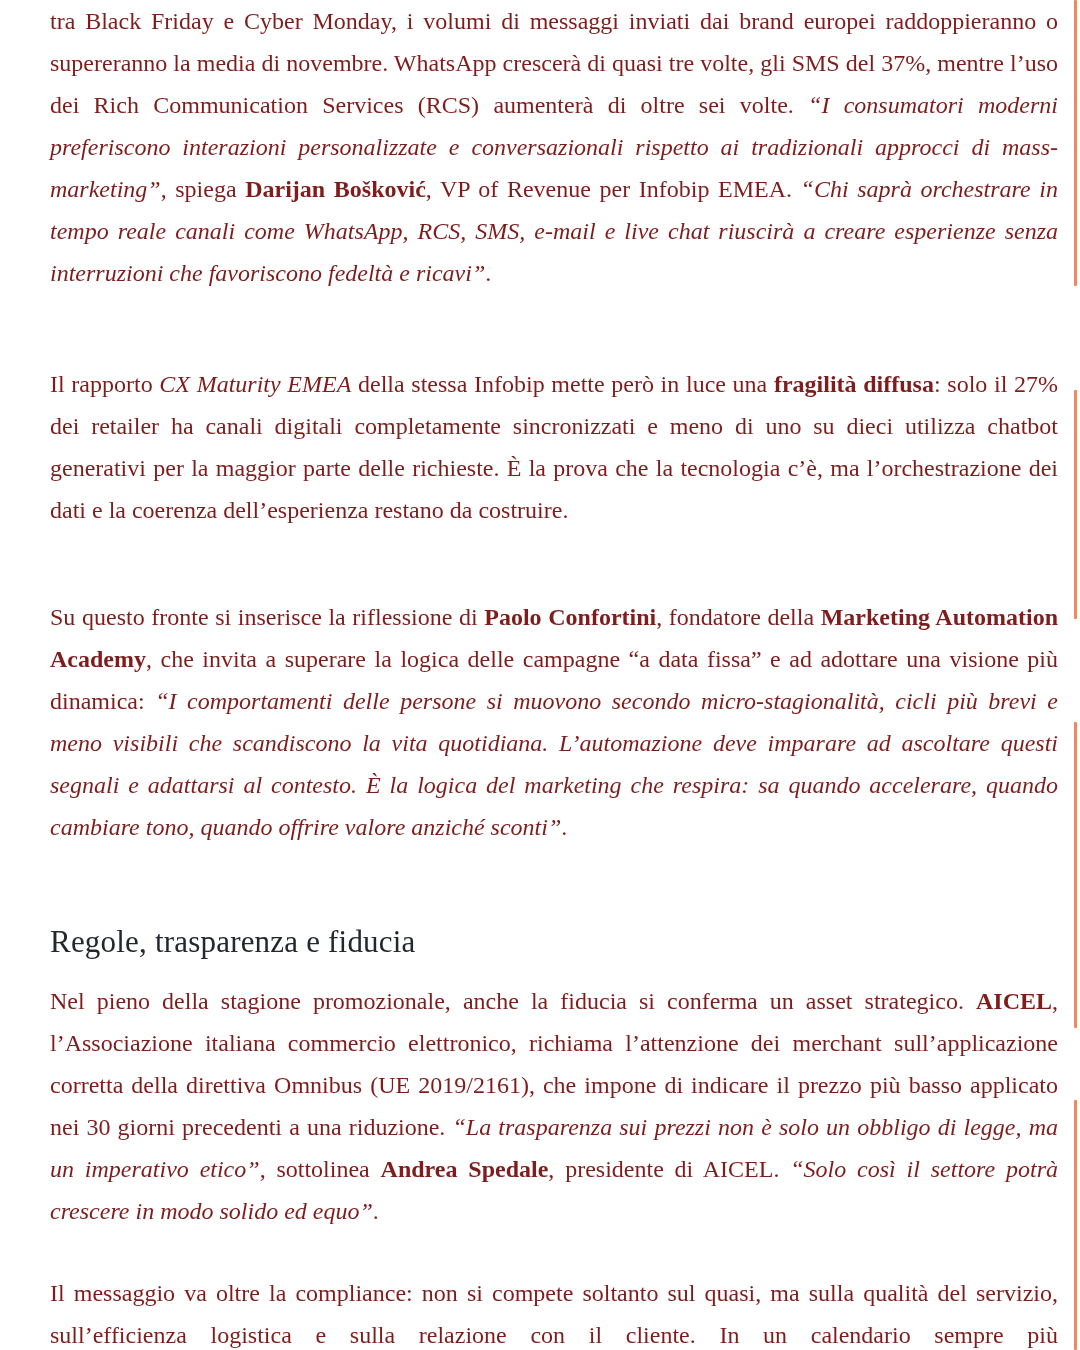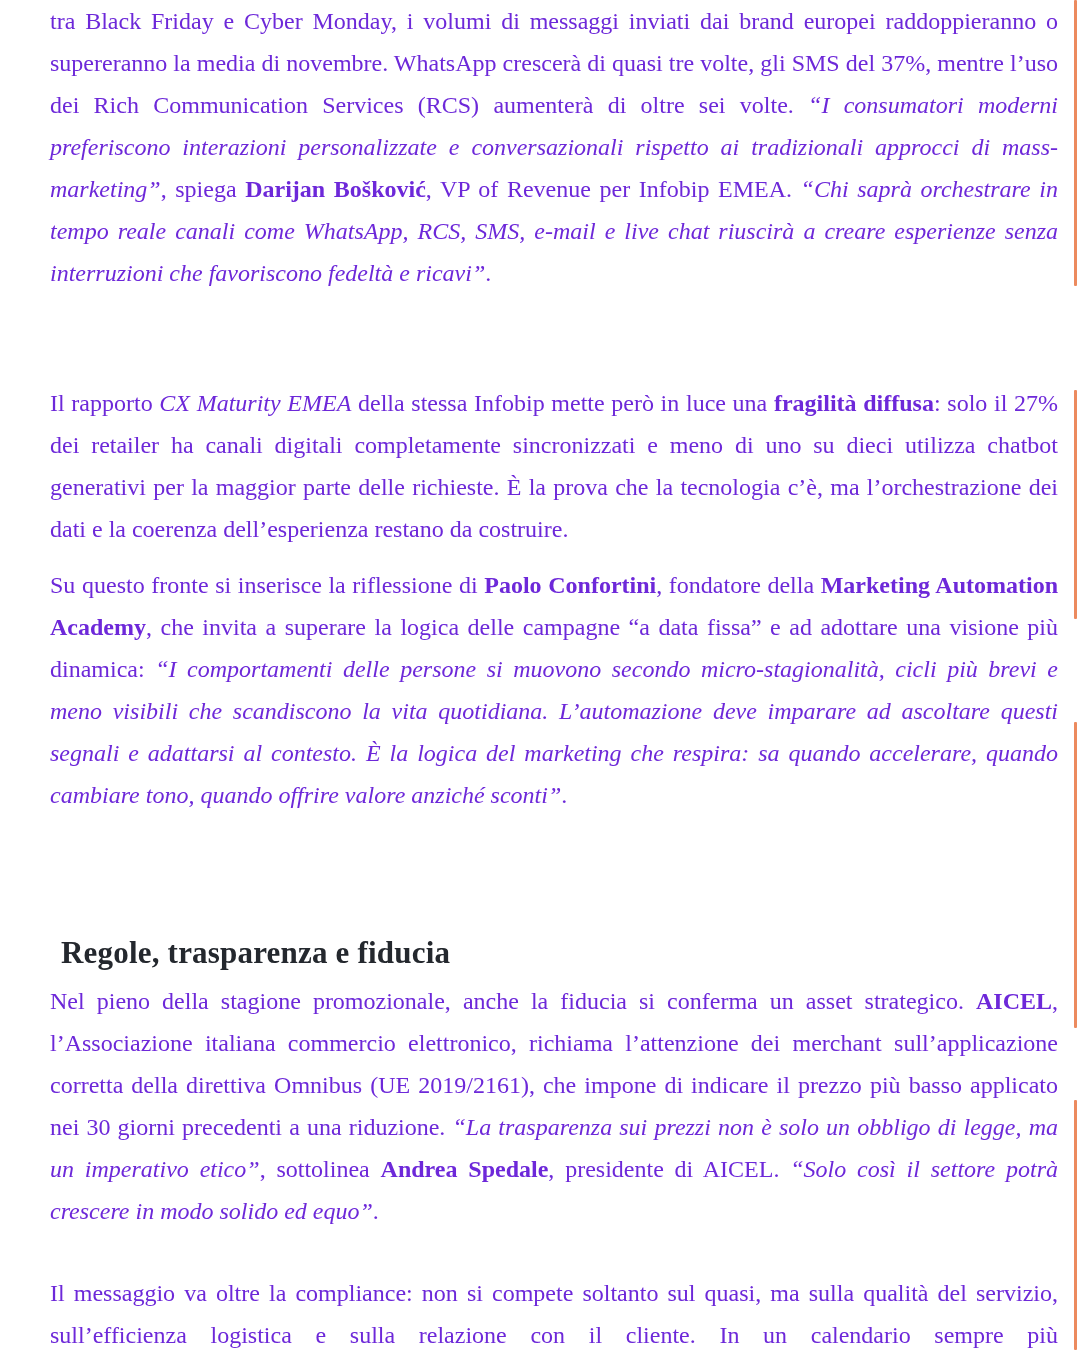--- a/index.html
+++ b/index.html
@@ -22,37 +22,37 @@
     height: 1350px;
   }
   .article p {
     position: absolute;
     left: 50px;
     width: 1008px;
     margin: 0;
     font-size: 24px;
     line-height: 42px;
     text-align: justify;
-    color: #6d28d9;
+    color: #7f1d1d;
   }
   .article h2 {
     position: absolute;
     left: 50px;
     width: 1008px;
-    margin: 11px;
+    margin: 0;
     font-size: 31px;
     line-height: 40px;
-    font-weight: 700;
+    font-weight: 400;
     color: #24282e;
     letter-spacing: 0.2px;
   }
   
   .b0 { top: 0; }
-  .b1 { top: 382px; }
-  .b2 { top: 564px; }
+  .b1 { top: 363px; }
+  .b2 { top: 596px; }
   .b3 { top: 922px; }
   .b4 { top: 980px; }
   .b5 { top: 1272px; }
   .b5 { text-align-last: justify; }
 
   .markers {
     position: absolute;
     left: 0;
     top: 0;
     width: 1080px;

